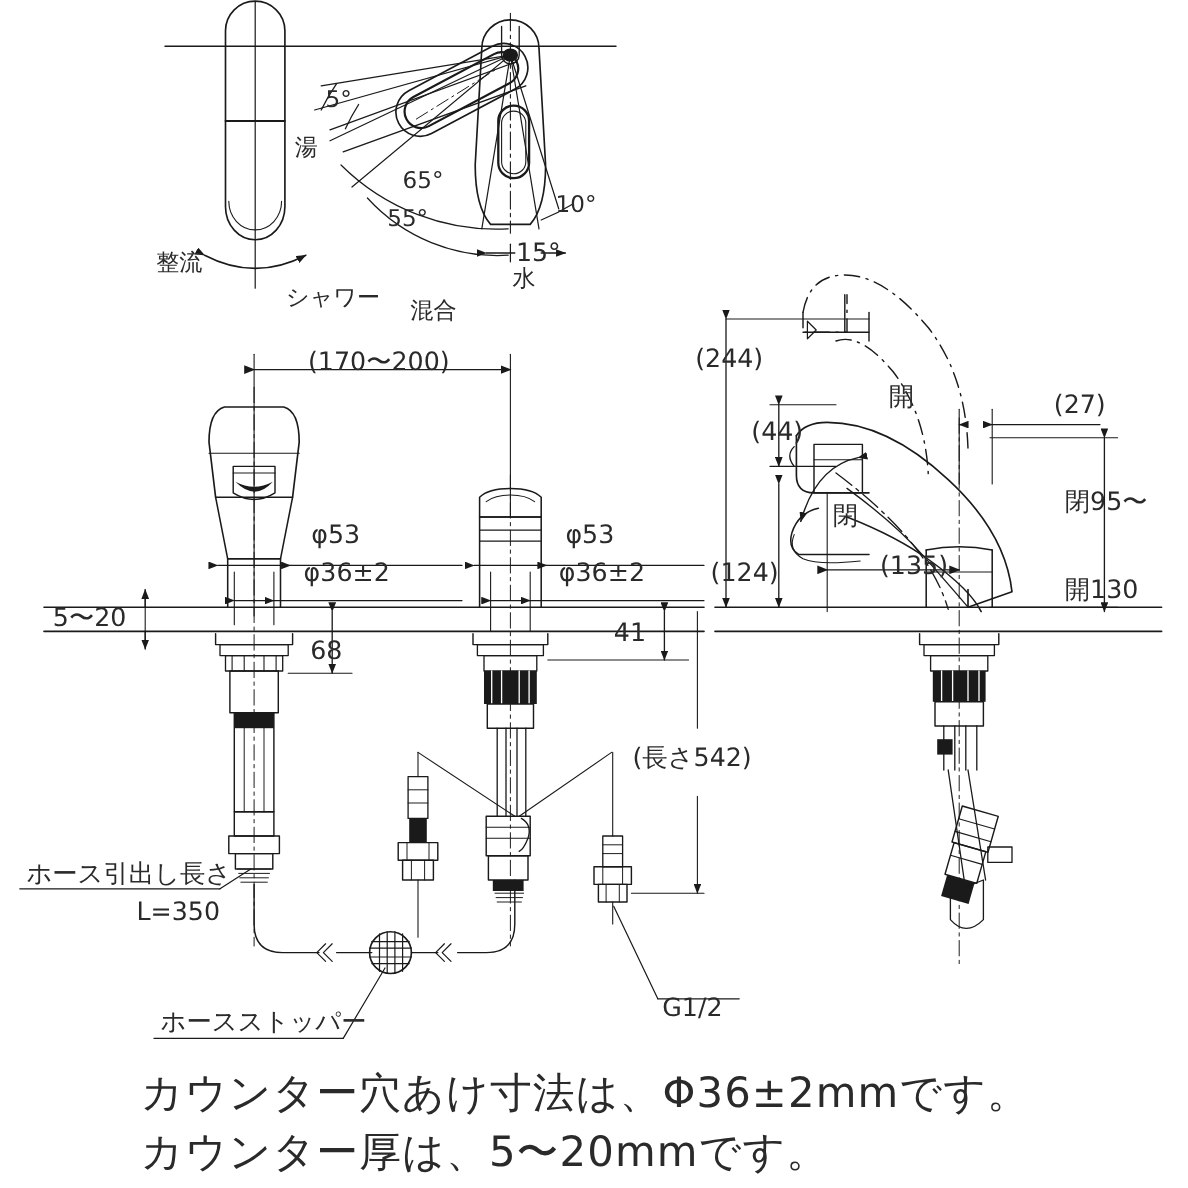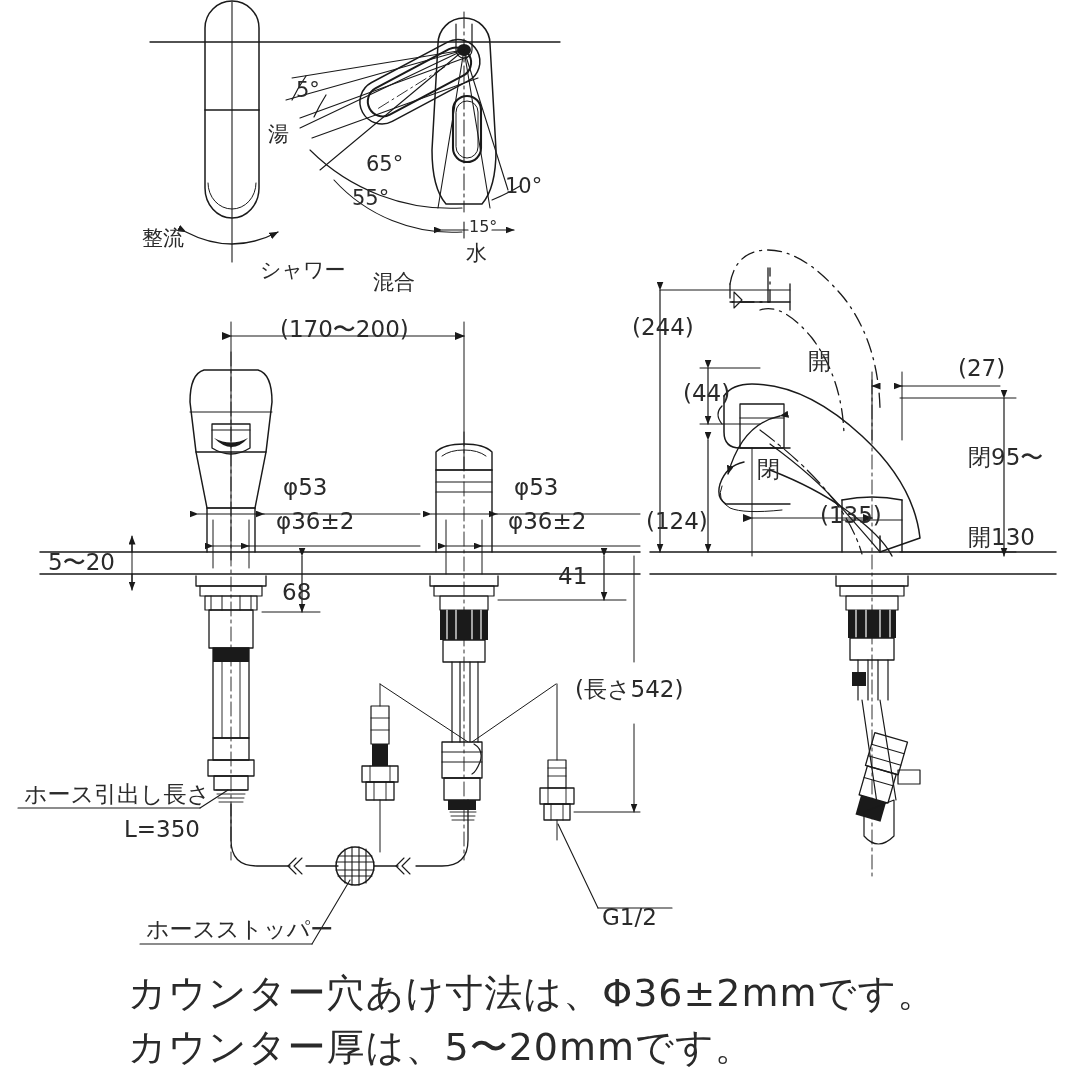--- a/index.html
+++ b/index.html
@@ -5,21 +5,21 @@
   html,body{margin:0;padding:0;background:#fff;}
   body{width:1080px;height:1080px;font-family:"Liberation Sans","DejaVu Sans",sans-serif;color:#1a1a1a;overflow:hidden;}
   #stage{position:relative;width:1080px;height:1080px;background:#ffffff;}
   svg#dwg{position:absolute;left:0;top:0;width:1080px;height:1080px;}
   .lbl{position:absolute;white-space:nowrap;color:#2a2a2a;line-height:1;}
   .jp{font-family:"DejaVu Sans","Liberation Sans",sans-serif;}
   .num{font-family:"DejaVu Sans","Liberation Sans",sans-serif;}
   .big{font-size:38px;letter-spacing:1px;}
   .d22{font-size:23px;}
   .d20{font-size:21px;}
-  .d19{font-size:16px;}
+  .d19{font-size:23px;}
 </style>
 </head>
 <body>
 
 <div id="stage">
 
 <svg id="dwg" viewBox="0 0 1080 1080">
   <defs>
     <marker id="ah" markerWidth="10" markerHeight="8" refX="9" refY="4" orient="auto" markerUnits="userSpaceOnUse">
       <path d="M0,0 L10,4 L0,8 z" fill="#1a1a1a"></path>
@@ -367,21 +367,21 @@
 <div class="lbl num d22" style="left:558px;top:565px;">41</div>
 <div class="lbl num d22" style="left:575px;top:678px;">(長さ542)</div>
 <div class="lbl jp d22" style="left:24px;top:783px;font-family:Liberation Serif, serif;">ホース引出し長さ</div>
 <div class="lbl num d22" style="left:124px;top:818px;">L=350</div>
 <div class="lbl jp d22" style="left:146px;top:918px;">ホースストッパー</div>
 <div class="lbl num d22" style="left:602px;top:906px;">G1/2</div>
 
 <div class="lbl num d22" style="left:632px;top:316px;">(244)</div>
 <div class="lbl num d22" style="left:683px;top:382px;">(44)</div>
 <div class="lbl num d22" style="left:646px;top:474px;margin-top:36px;">(124)</div>
-<div class="lbl num d22" style="left:800px;top:504px;margin-left:20px;">(135)</div>
+<div class="lbl num d22" style="left:800px;top:504px;">(135)</div>
 <div class="lbl num d22" style="left:958px;top:357px;">(27)</div>
 <div class="lbl jp d22" style="left:968px;top:446px;">閉95〜</div>
 <div class="lbl jp d22" style="left:968px;top:478px;margin-top:48px;">開130</div>
 <div class="lbl jp d22" style="left:808px;top:350px;">開</div>
 <div class="lbl jp d22" style="left:757px;top:458px;">閉</div>
 
 <div class="lbl jp big" style="left:128px;top:974px;">カウンター穴あけ寸法は、Φ36±2mmです。</div>
 <div class="lbl jp big" style="left:128px;top:1028px;">カウンター厚は、5〜20mmです。</div>
 
 </div>

